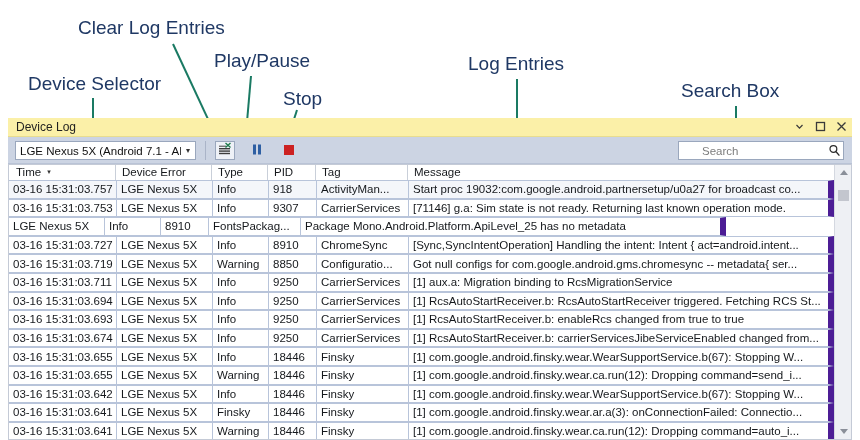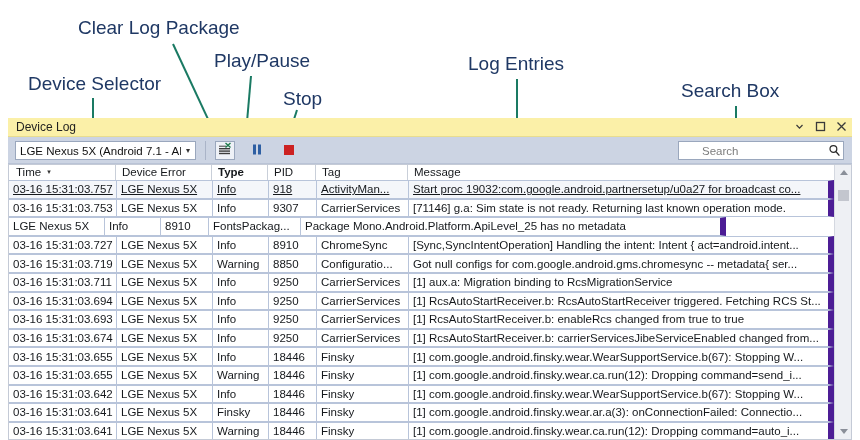--- a/index.html
+++ b/index.html
@@ -86,33 +86,33 @@
   .row .c {
     border: 1px solid #b8c4da;
     border-right: none;
     height: 18.6px;
     display: flex; align-items: center;
     padding-left: 4px;
     overflow: hidden; white-space: nowrap;
     background: #ffffff;
   }
   .row .c:last-child { border-right: 6px solid #4c1d95; }
-  .row.sel .c { background: #f4f6fa; text-decoration: underline; }
+  .row.sel .c { background: #f4f6fa; }
 
   .col-time { width: 108px; }
   .col-dev  { width: 96px; }
   .col-type { width: 56px; }
   .col-pid  { width: 48px; }
   .col-tag  { width: 92px; }
   .col-msg  { width: 426px; }
 
   
   .hdr .col-time { width: 108px; padding-left: 8px; }
   .hdr .col-dev  { width: 96px; }
-  .hdr .col-type { width: 56px; font-weight: bold; }
+  .hdr .col-type { width: 56px; }
   .hdr .col-pid  { width: 48px; }
   .hdr .col-tag  { width: 92px; }
   .hdr .col-msg  { width: 426px; }
 
   
   .vscroll {
     position: absolute; right: 0; top: 46px; width: 18px; height: 276px;
     background: #eef0f4; border-left: 1px solid #d4d8e0;
   }
   .vsbtn { position: absolute; left: 0; width: 17px; height: 17px; display: flex; align-items: center; justify-content: center; }
@@ -125,21 +125,21 @@
 
   .outerborder { position: absolute; left: 0; top: 46px; width: 844px; height: 276px; border: 1px solid #c4cad6; pointer-events: none; }
 </style>
 </head>
 <body>
 
 <div id="root">
 
   <div>
     <div class="annot" style="left:28px; top:73px;">Device Selector</div>
-    <div class="annot" style="left:78px; top:17px;">Clear Log Package</div>
+    <div class="annot" style="left:78px; top:17px;">Clear Log Entries</div>
     <div class="annot" style="left:214px; top:50px;">Play/Pause</div>
     <div class="annot" style="left:283px; top:88px;">Stop</div>
     <div class="annot" style="left:468px; top:53px;">Log Entries</div>
     <div class="annot" style="left:681px; top:80px;">Search Box</div>
 
     <div class="leader" style="left:92px; top:98px; width:2px; height:40px;"></div>
     <div class="leader" style="left:172px; top:44px; width:2px; height:98px; transform: rotate(-25deg); transform-origin: top center;"></div>
     <div class="leader" style="left:250px; top:76px; width:2px; height:64px; transform: rotate(5deg); transform-origin: top center;"></div>
     <div class="leader" style="left:296px; top:110px; width:2px; height:34px; transform: rotate(18deg); transform-origin: top center;"></div>
     <div class="leader" style="left:516px; top:79px; width:2px; height:361px;"></div>

